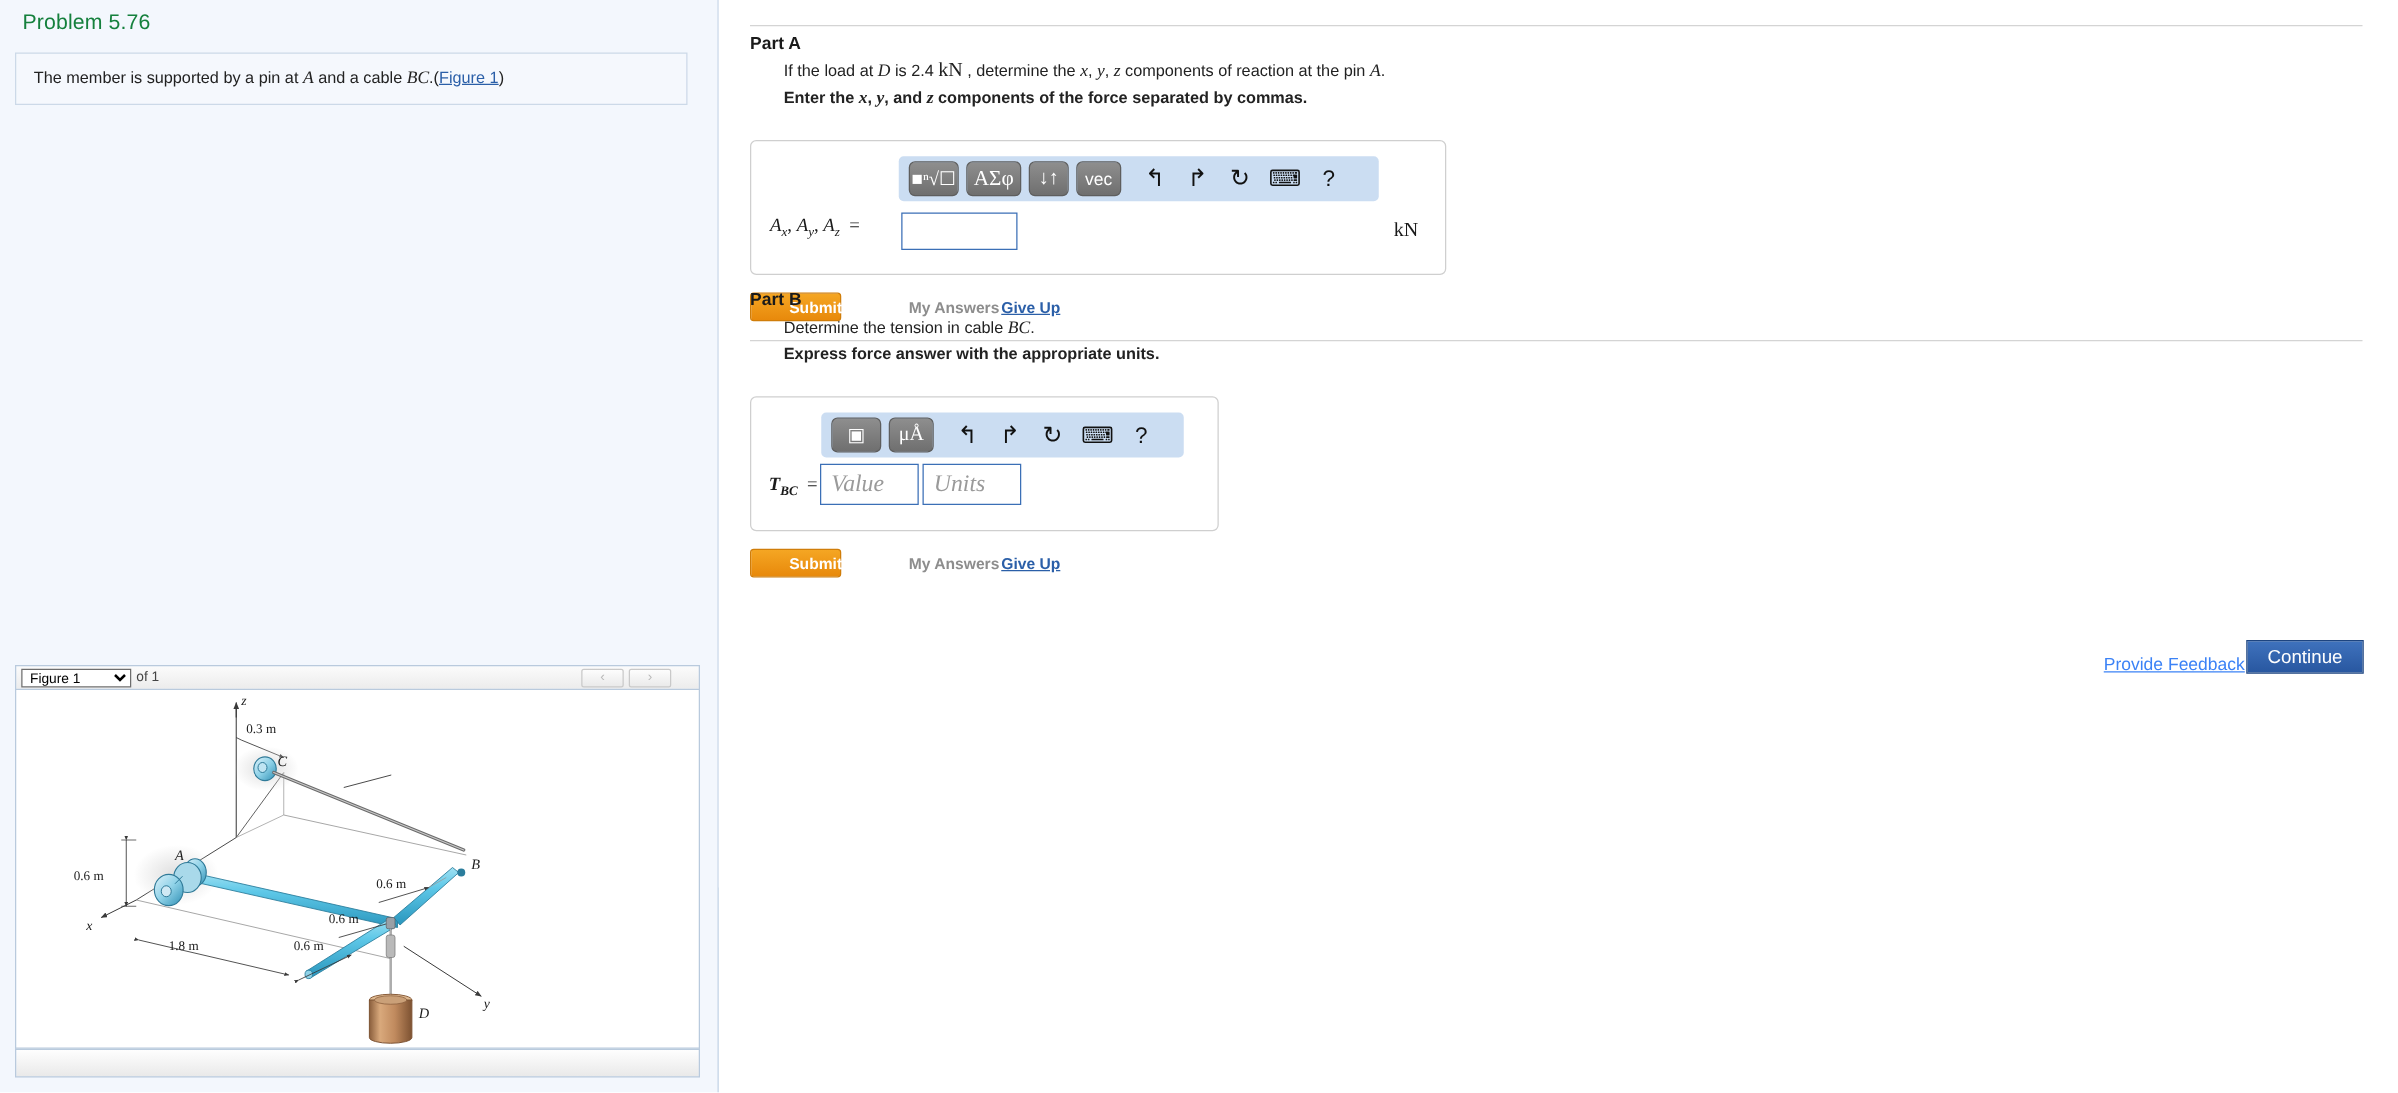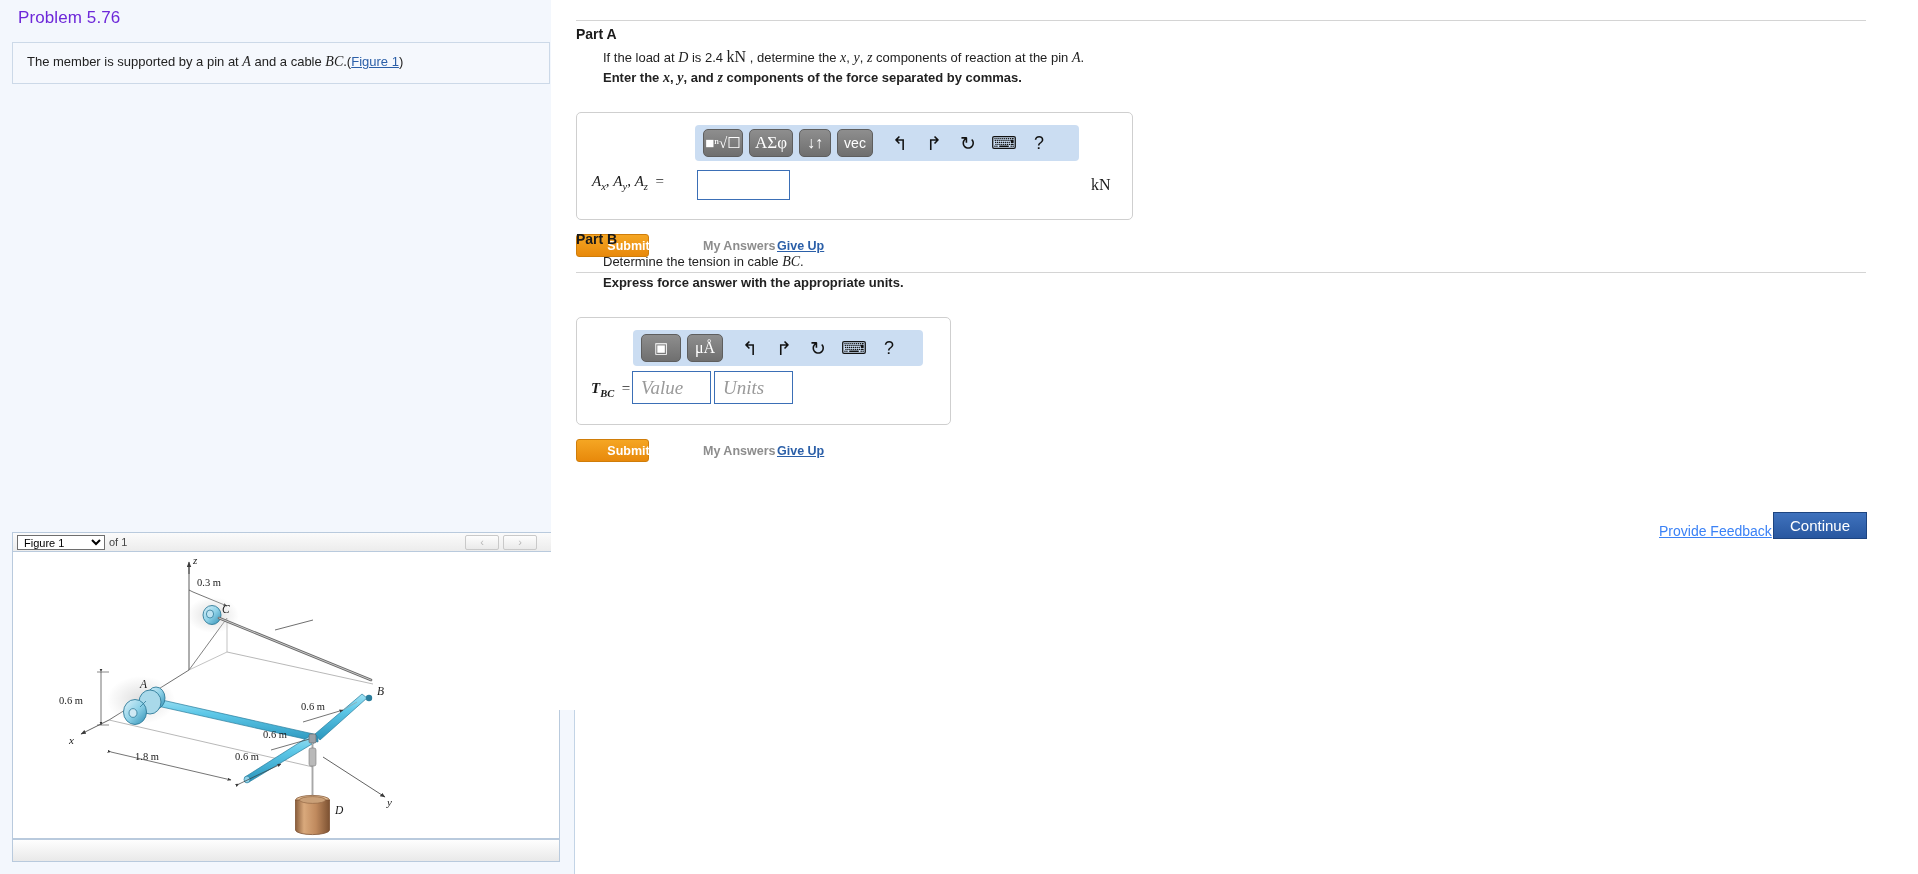--- a/index.html
+++ b/index.html
@@ -14,21 +14,21 @@
   
   #left-panel {
     position: absolute; left: 0; top: 0;
     width: 575px; height: 874px;
     background: #f3f7fd;
     border-right: 1px solid #c3d4e6;
     box-sizing: border-box;
   }
   #problem-title {
     position: absolute; left: 18px; top: 8px;
-    font-size: 17px; color: #6d28d9; letter-spacing: .1px;
+    font-size: 17px; color: #15803d; letter-spacing: .1px;
   }
   #problem-statement-box {
     position: absolute; left: 12px; top: 42px;
     width: 538px; height: 42px;
     background: #f5f8fd;
     border: 1px solid #ccd9e8;
     box-sizing: border-box;
   }
   #problem-statement {
     position: absolute; left: 14px; top: 11px;
@@ -83,21 +83,21 @@
     position: absolute; left: 0; top: 307px;
     width: 548px; height: 23px;
     background: linear-gradient(#fefefe, #e9e9e9);
     border: 1px solid #b9cadd;
     box-sizing: border-box;
   }
   #figure-svg { display: block; }
 
   
   #right-panel {
-    position: absolute; left: 551px; top: 0;
+    position: absolute; left: 575px; top: 0;
     width: 1343px; height: 710px;
     background: #fff;
   }
   .part-rule {
     position: absolute; left: 25px;
     width: 1290px; height: 0;
     border-top: 1px solid #d4d4d4;
   }
   .part-heading {
     position: absolute; left: 25px;

